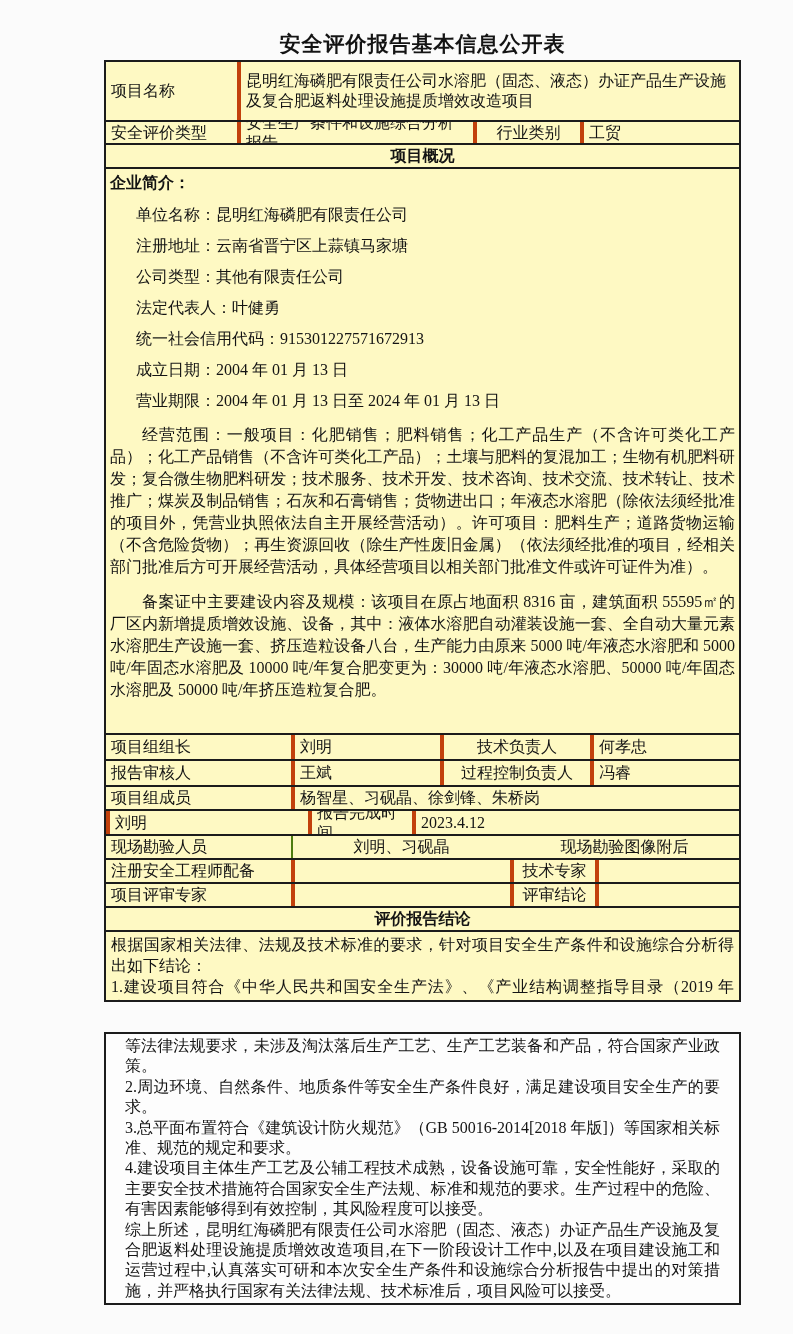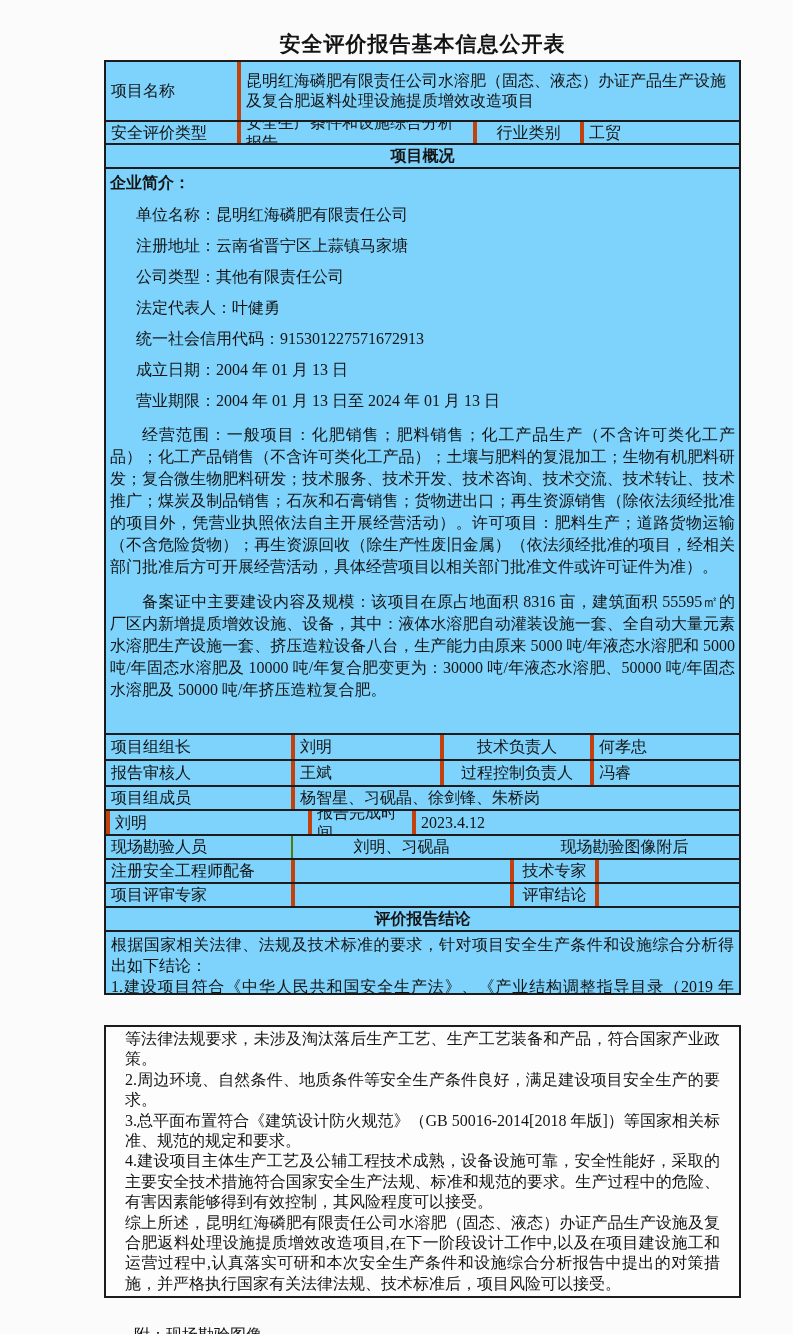--- a/index.html
+++ b/index.html
@@ -10,37 +10,37 @@
     background:#fbfbfb;
     font-family:"Liberation Serif","DejaVu Serif",serif;
     color:#141414;
     overflow:hidden;
   }
   .doc { position:absolute; left:56px; top:0; width:637px;margin-left:48px; }
   .page-title {
     text-align:center; font-weight:bold; font-size:21px;
     padding-top:30px; height:60px; letter-spacing:1px;
   }
-  .tbl { border:2px solid #1c1c1c; background:#7dd3fc; width:637px; }
+  .tbl { border:2px solid #1c1c1c; background:#fef9c3; width:637px; }
   .trow { display:flex; align-items:stretch; border-top:2px solid #1c1c1c; }
   .trow.first { border-top:none; }
   .tcell {
     border-left:4px solid #c2410c;
     padding:1px 5px;
     display:flex; align-items:center;
     font-size:16px; line-height:20px;
     overflow:hidden;
   }
   .tcell.cfirst { border-left:none; }
   .tcell.center { justify-content:center; text-align:center; }
   .hdr-row { font-weight:bold; font-size:17px; }
   .hdr-cell { justify-content:center; }
   
   .h58{height:58px} .h23{height:23px} .h24{height:24px} .h25{height:25px}
-  .h26{height:26px} .h63{height:63px} .hbig{height:566px}
+  .h26{height:26px} .h63{height:70px} .hbig{height:566px}
   
   .w131{width:131px} .w502{width:502px} .w236{width:236px} .w107{width:107px} .w159{width:159px}
   
   .w185{width:185px} .w149a{width:149px} .w150{width:150px} .w149b{width:149px}
   .w448{width:448px} .w202{width:202px} .w104{width:104px} .w142{width:142px}
   .w219{width:219px} .w85{width:85px} .w144{width:144px}
   
   .ov-cell { display:block; padding:3px 4px; font-size:16px; }
   .ov-intro { line-height:22px;font-weight:bold; }
   .ov-item { margin:10px 0 0 26px; line-height:21px; }
@@ -81,21 +81,21 @@
       <div class="trow hbig">
         <div class="tcell cfirst ov-cell" style="width:633px">
           <div class="ov-intro">企业简介：</div>
           <div class="ov-item">单位名称：昆明红海磷肥有限责任公司</div>
           <div class="ov-item">注册地址：云南省晋宁区上蒜镇马家塘</div>
           <div class="ov-item">公司类型：其他有限责任公司</div>
           <div class="ov-item">法定代表人：叶健勇</div>
           <div class="ov-item">统一社会信用代码：915301227571672913</div>
           <div class="ov-item">成立日期：2004 年 01 月 13 日</div>
           <div class="ov-item">营业期限：2004 年 01 月 13 日至 2024 年 01 月 13 日</div>
-          <div class="ov-para">经营范围：一般项目：化肥销售；肥料销售；化工产品生产（不含许可类化工产品）；化工产品销售（不含许可类化工产品）；土壤与肥料的复混加工；生物有机肥料研发；复合微生物肥料研发；技术服务、技术开发、技术咨询、技术交流、技术转让、技术推广；煤炭及制品销售；石灰和石膏销售；货物进出口；再生资源销售（除依法须经批准的项目外，凭营业执照依法自主开展经营活动）。许可项目：肥料生产；道路货物运输（不含危险货物）；再生资源回收（除生产性废旧金属）（依法须经批准的项目，经相关部门批准后方可开展经营活动，具体经营项目以相关部门批准文件或许可证件为准）。</div>
+          <div class="ov-para">经营范围：一般项目：化肥销售；肥料销售；化工产品生产（不含许可类化工产品）；化工产品销售（不含许可类化工产品）；土壤与肥料的复混加工；生物有机肥料研发；复合微生物肥料研发；技术服务、技术开发、技术咨询、技术交流、技术转让、技术推广；煤炭及制品销售；石灰和石膏销售；货物进出口；年液态水溶肥（除依法须经批准的项目外，凭营业执照依法自主开展经营活动）。许可项目：肥料生产；道路货物运输（不含危险货物）；再生资源回收（除生产性废旧金属）（依法须经批准的项目，经相关部门批准后方可开展经营活动，具体经营项目以相关部门批准文件或许可证件为准）。</div>
           <div class="ov-para">备案证中主要建设内容及规模：该项目在原占地面积 8316 亩，建筑面积 55595㎡的厂区内新增提质增效设施、设备，其中：液体水溶肥自动灌装设施一套、全自动大量元素水溶肥生产设施一套、挤压造粒设备八台，生产能力由原来 5000 吨/年液态水溶肥和 5000 吨/年固态水溶肥及 10000 吨/年复合肥变更为：30000 吨/年液态水溶肥、50000 吨/年固态水溶肥及 50000 吨/年挤压造粒复合肥。</div>
         </div>
       </div>
 
       <div class="trow h26">
         <div class="tcell cfirst w185">项目组组长</div>
         <div class="tcell w149a">刘明</div>
         <div class="tcell w150 center">技术负责人</div>
         <div class="tcell w149b">何孝忠</div>
       </div>

